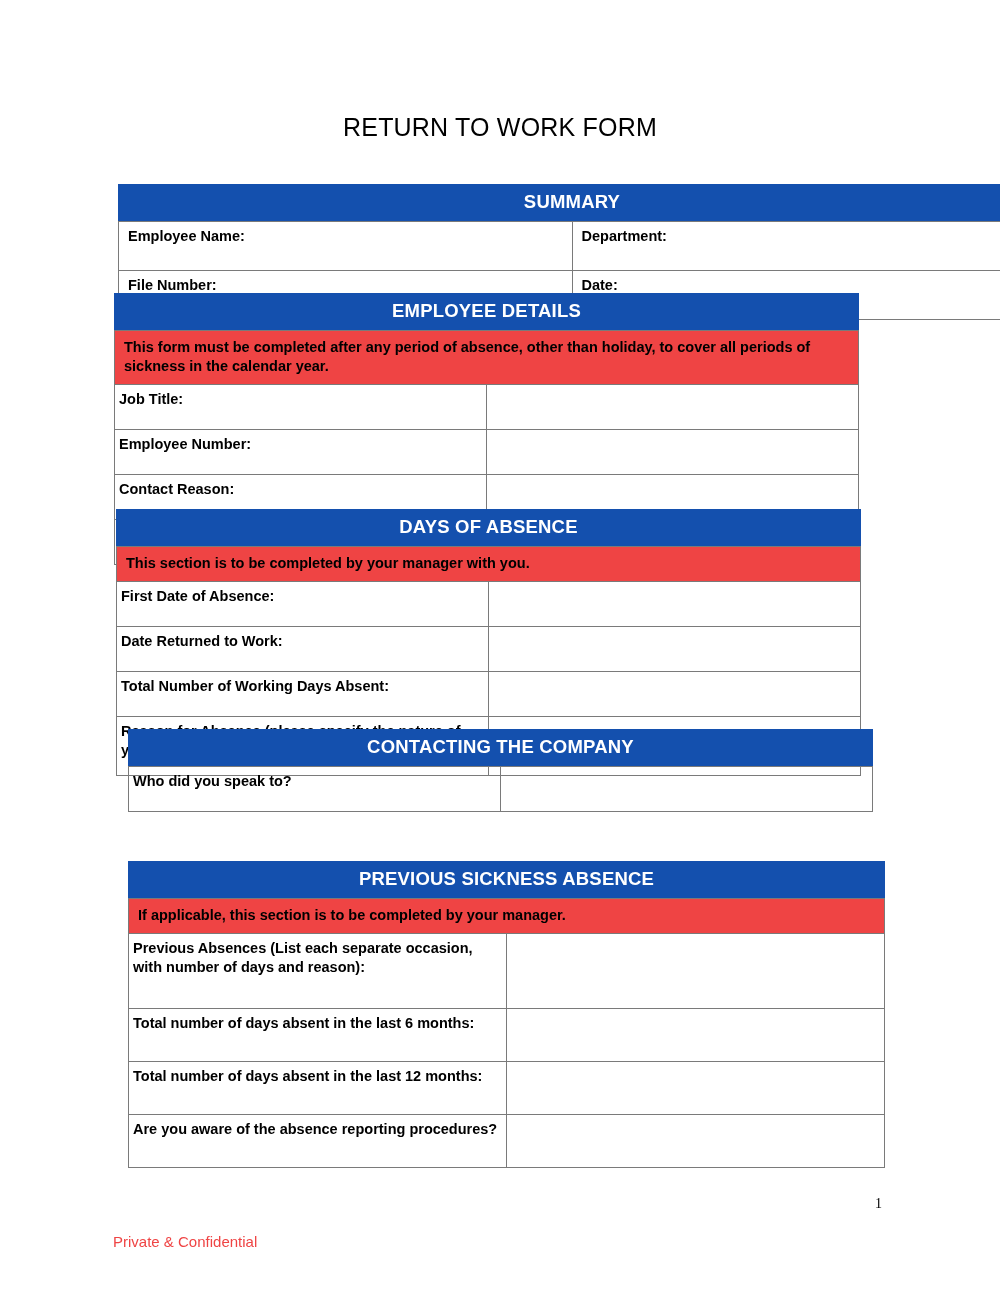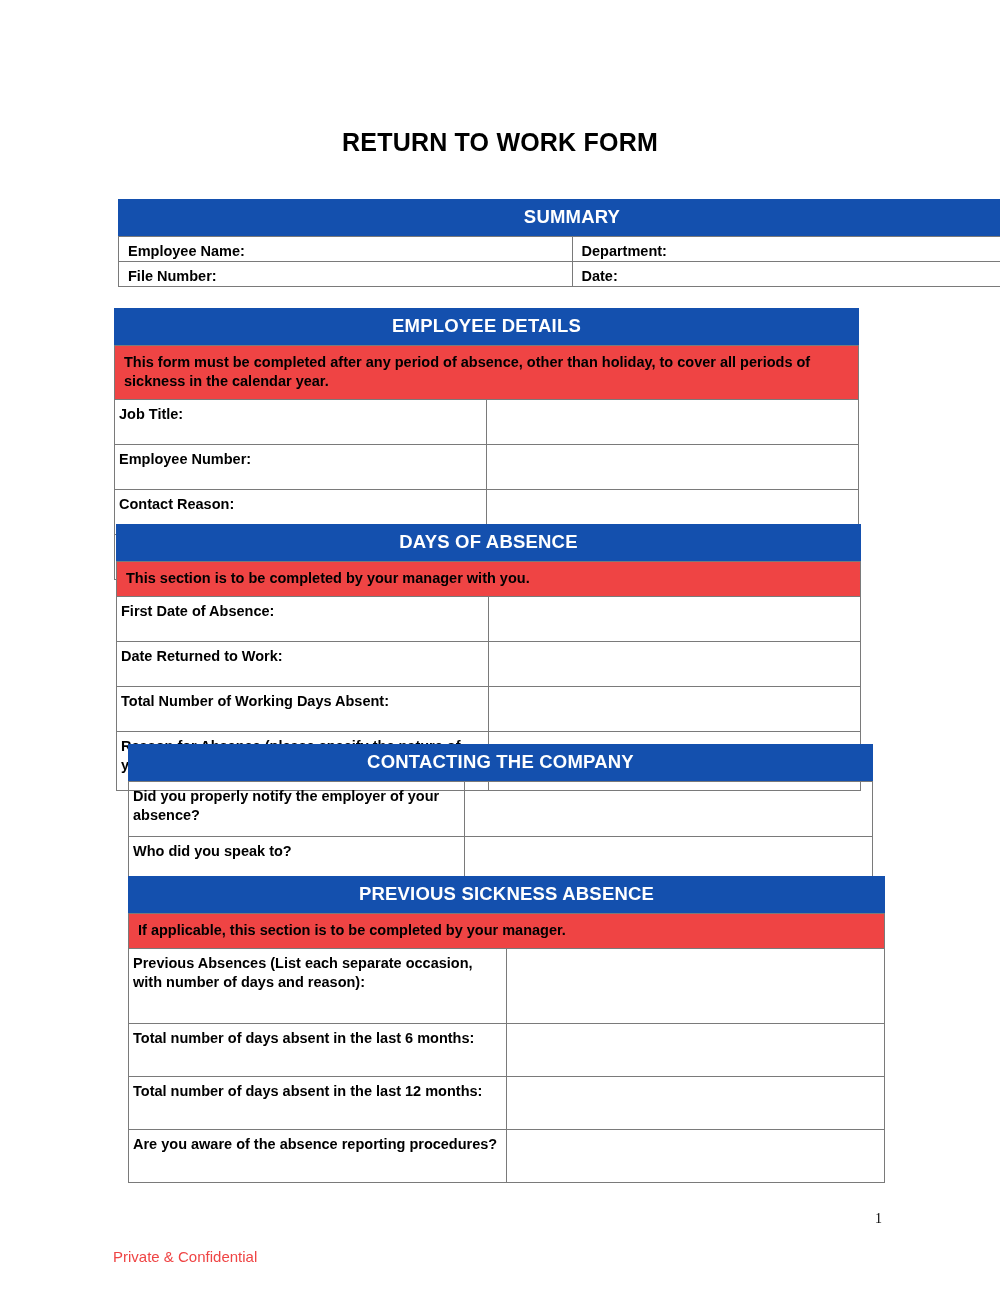--- a/index.html
+++ b/index.html
@@ -17,23 +17,23 @@
   .page {
     position: relative;
     width: 1000px;
     height: 1290px;
     box-sizing: border-box;
     padding: 0;
   }
   .doc-title {
     text-align: center;
     font-size: 25px;
-    font-weight: bold;
+    font-weight: normal;
     letter-spacing: 0.2px;
-    margin: 15px;
+    margin: 0;
     padding-top: 113px;
     padding-bottom: 0;
     color: #000;
   }
 
   
   .section {
     position: absolute;
     box-sizing: border-box;
   }
@@ -68,21 +68,21 @@
   tr.note td {
     background: #ef4444;
     font-weight: bold;
     font-size: 14.5px;
     padding: 7px 9px 8px 9px;
   }
 
   
   #summary-section { left: 118px; top: 184px; width: 908px; }
   #summary-section .band { font-size: 18.5px; }
-  #summary-section td { padding: 5px 9px 0 9px; }
+  #summary-section td { padding: 5px 9px 24px 9px; }
 
   #employee-details-section { left: 114px; top: 293px; width: 745px; }
   #days-absence-section { left: 116px; top: 509px; width: 745px; }
   #contacting-section { left: 128px; top: 729px; width: 745px; }
   #previous-sickness-section { left: 128px; top: 861px; width: 757px; }
 
   .footer {
     position: absolute;
     left: 113px;
     bottom: 40px;
@@ -173,24 +173,20 @@
         <td class="value"></td>
       </tr>
     </tbody>
       </table>
   </div>
 
   <div class="section" id="contacting-section">
     <div class="band">CONTACTING THE COMPANY</div>
     <table class="grid">
       <tbody>
-          <tr>
-        <td class="label" style="width:44%;height:44px">Did you properly notify the employer of your absence?</td>
-        <td class="value"></td>
-      </tr>
       <tr class="tall">
         <td class="label">Who did you speak to?</td>
         <td class="value"></td>
       </tr>
     </tbody>
       </table>
   </div>
 
   <div class="section" id="previous-sickness-section">
     <div class="band">PREVIOUS SICKNESS ABSENCE</div>

